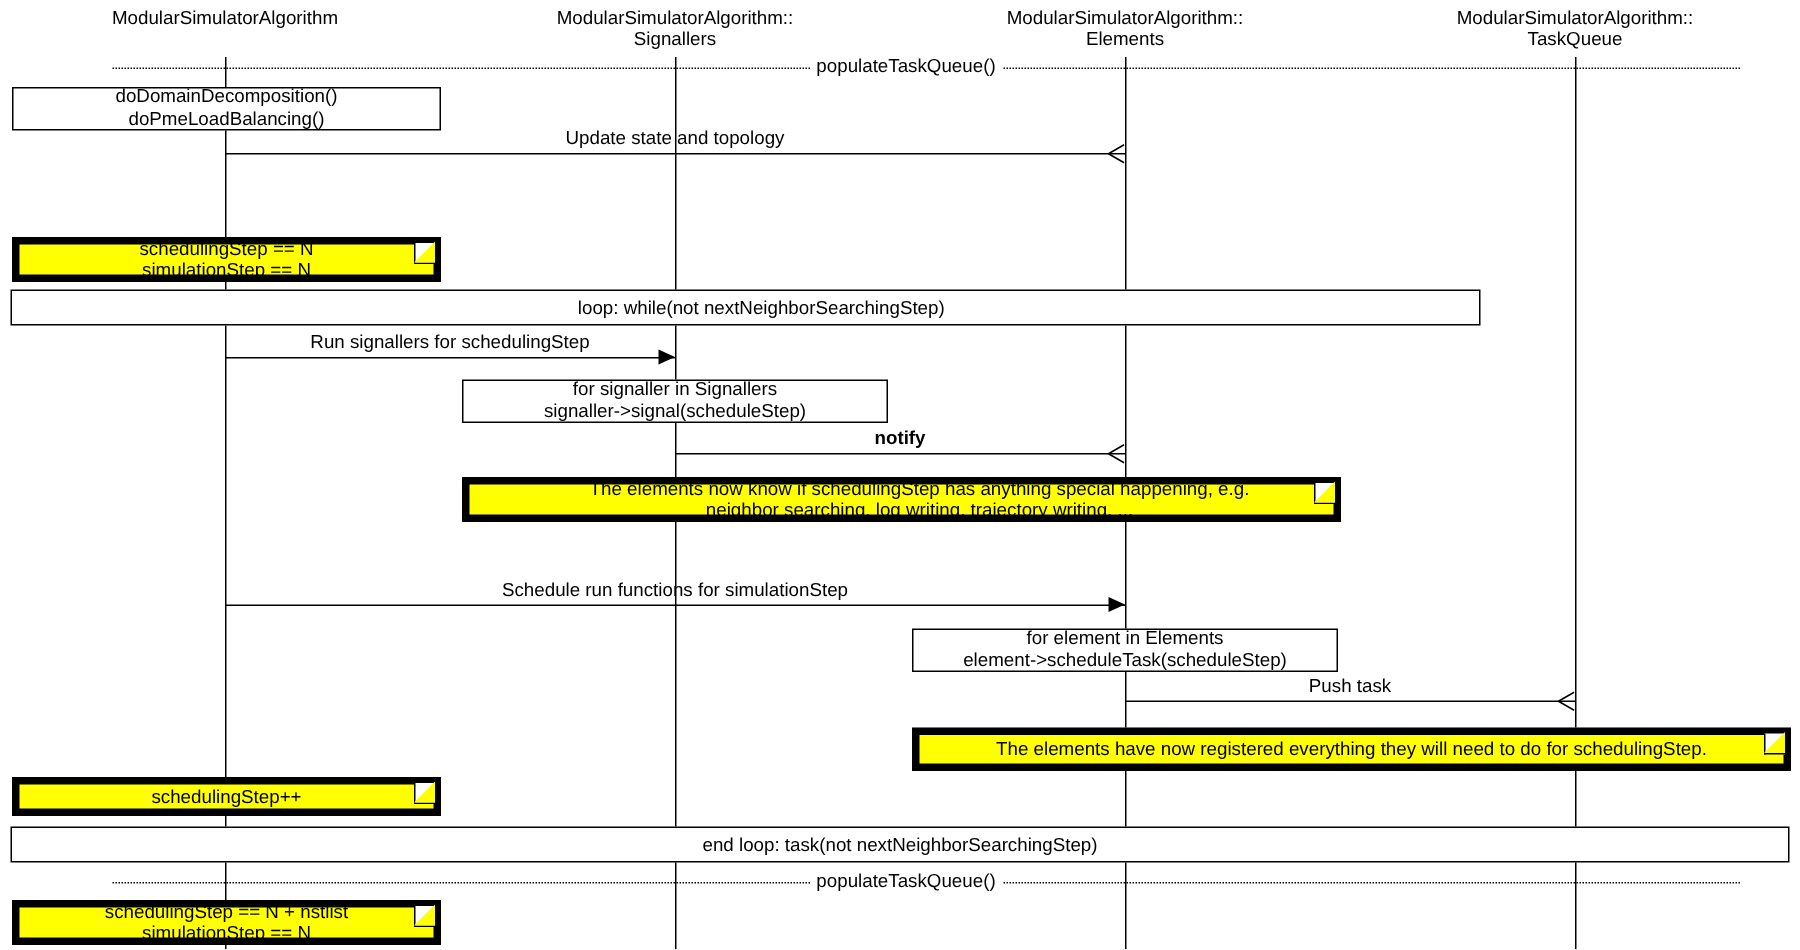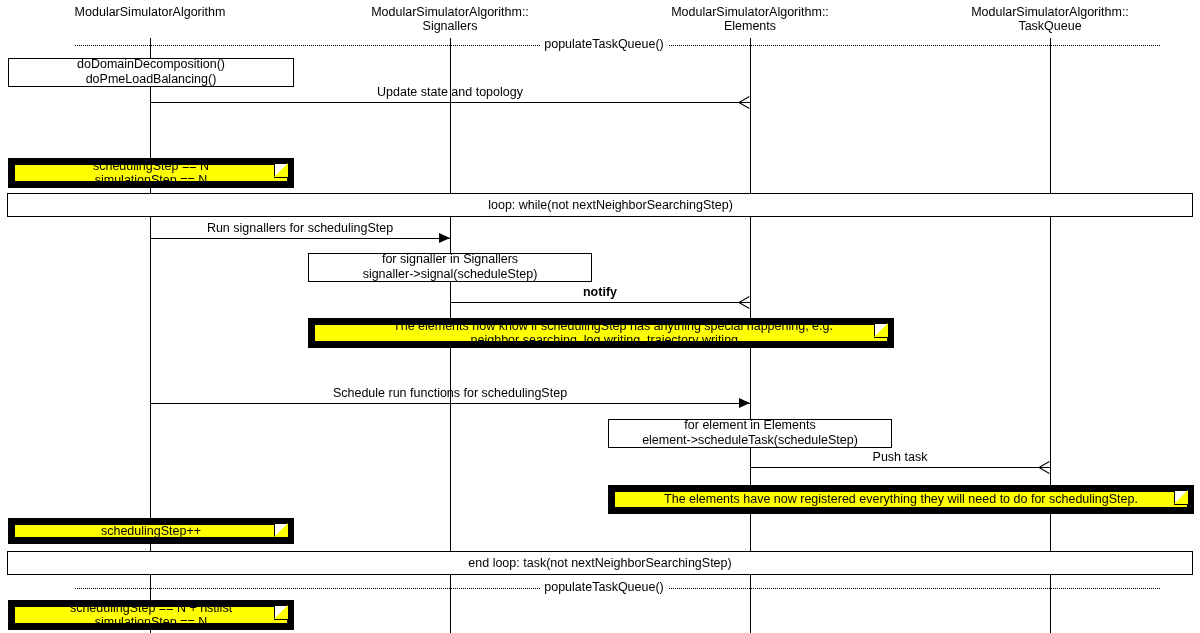--- a/index.html
+++ b/index.html
@@ -68,21 +68,21 @@
     line-height: 14.5px;
     white-space: pre-line;
     display: flex;
     align-items: flex-end;
     justify-content: center;
   }
   .note {
     position: absolute;
     box-sizing: border-box;
     background: #ffff00;
-    border: 7px solid #000000;
+    border: 5px solid #000000;
     font-size: 12.5px;
     line-height: 14.5px;
     text-align: center;
     white-space: pre-line;
     display: flex;
     align-items: center;
     justify-content: center;
   }
   .note .fold {
     position: absolute;
@@ -155,38 +155,38 @@
     <div class="lifeline" style="left: 750px; top: 38px; height: 595px;"></div>
     <div class="participant-head" style="left: 590px; top: 6px; width: 320px;">ModularSimulatorAlgorithm::
 Elements</div>
     <div class="lifeline" style="left: 1050px; top: 38px; height: 595px;"></div>
     <div class="participant-head" style="left: 890px; top: 6px; width: 320px;">ModularSimulatorAlgorithm::
 TaskQueue</div>
     <div class="sep-line" style="left: 75px; top: 45px; width: 1085px;"></div>
     <div class="sep-label" style="left: 0px; width: 1200px; top: 37px; background: transparent;"><span style="background: rgb(255, 255, 255); padding: 0px 4px;">populateTaskQueue()</span></div>
     <div class="sep-line" style="left: 75px; top: 588px; width: 1085px;"></div>
     <div class="sep-label" style="left: 0px; width: 1200px; top: 580px; background: transparent;"><span style="background: rgb(255, 255, 255); padding: 0px 4px;">populateTaskQueue()</span></div>
-    <div class="frame-bar" style="left: 7px; top: 193px; width: 1186px; height: 24px; padding-left: 21px;">
+    <div class="frame-bar" style="left: 7px; top: 193px; width: 980px; height: 24px; padding-left: 21px;">
       <span>loop: while(not nextNeighborSearchingStep)</span>
     </div>
     <div class="frame-bar" style="left: 7px; top: 551px; width: 1186px; height: 24px;">
       <span>end loop: task(not nextNeighborSearchingStep)</span>
     </div>
     <div class="msg-line" style="left: 150px; top: 102px; width: 600px;"></div>
     <div class="arrow-open" style="left: 739px; top: 95px;"></div>
     <div class="msg-label" style="left: 150px; width: 600px; top: 85px; text-align: center;">Update state and topology</div>
     <div class="msg-line" style="left: 150px; top: 238px; width: 300px;"></div>
     <div class="arrow-solid" style="left: 439px; top: 233px;"></div>
     <div class="msg-label" style="left: 150px; width: 300px; top: 221px;">Run signallers for schedulingStep</div>
     <div class="msg-line" style="left: 450px; top: 302px; width: 300px;"></div>
     <div class="arrow-open" style="left: 739px; top: 295px;"></div>
     <div class="msg-label" style="left: 450px; width: 300px; top: 285px; font-weight: bold;">notify</div>
     <div class="msg-line" style="left: 150px; top: 403px; width: 600px;"></div>
     <div class="arrow-solid" style="left: 739px; top: 398px;"></div>
-    <div class="msg-label" style="left: 150px; width: 600px; top: 386px;">Schedule run functions for schedulingStep</div>
+    <div class="msg-label" style="left: 150px; width: 600px; top: 386px;">Schedule run functions for simulationStep</div>
     <div class="msg-line" style="left: 750px; top: 467px; width: 300px;"></div>
     <div class="arrow-open" style="left: 1039px; top: 460px;"></div>
     <div class="msg-label" style="left: 750px; width: 300px; top: 450px; text-align: center;">Push task</div>
     <div class="plain-box" style="left: 8px; top: 58px; width: 286px; height: 29px;"><span>doDomainDecomposition()
 doPmeLoadBalancing()</span></div>
     <div class="plain-box" style="left: 308px; top: 253px; width: 284px; height: 29px;"><span>for signaller in Signallers
 signaller-&gt;signal(scheduleStep)</span></div>
     <div class="plain-box" style="left: 608px; top: 419px; width: 284px; height: 29px;"><span>for element in Elements
 element-&gt;scheduleTask(scheduleStep)</span></div>
     <div class="note" style="left: 8px; top: 158px; width: 286px; height: 30px;"><span>schedulingStep == N

